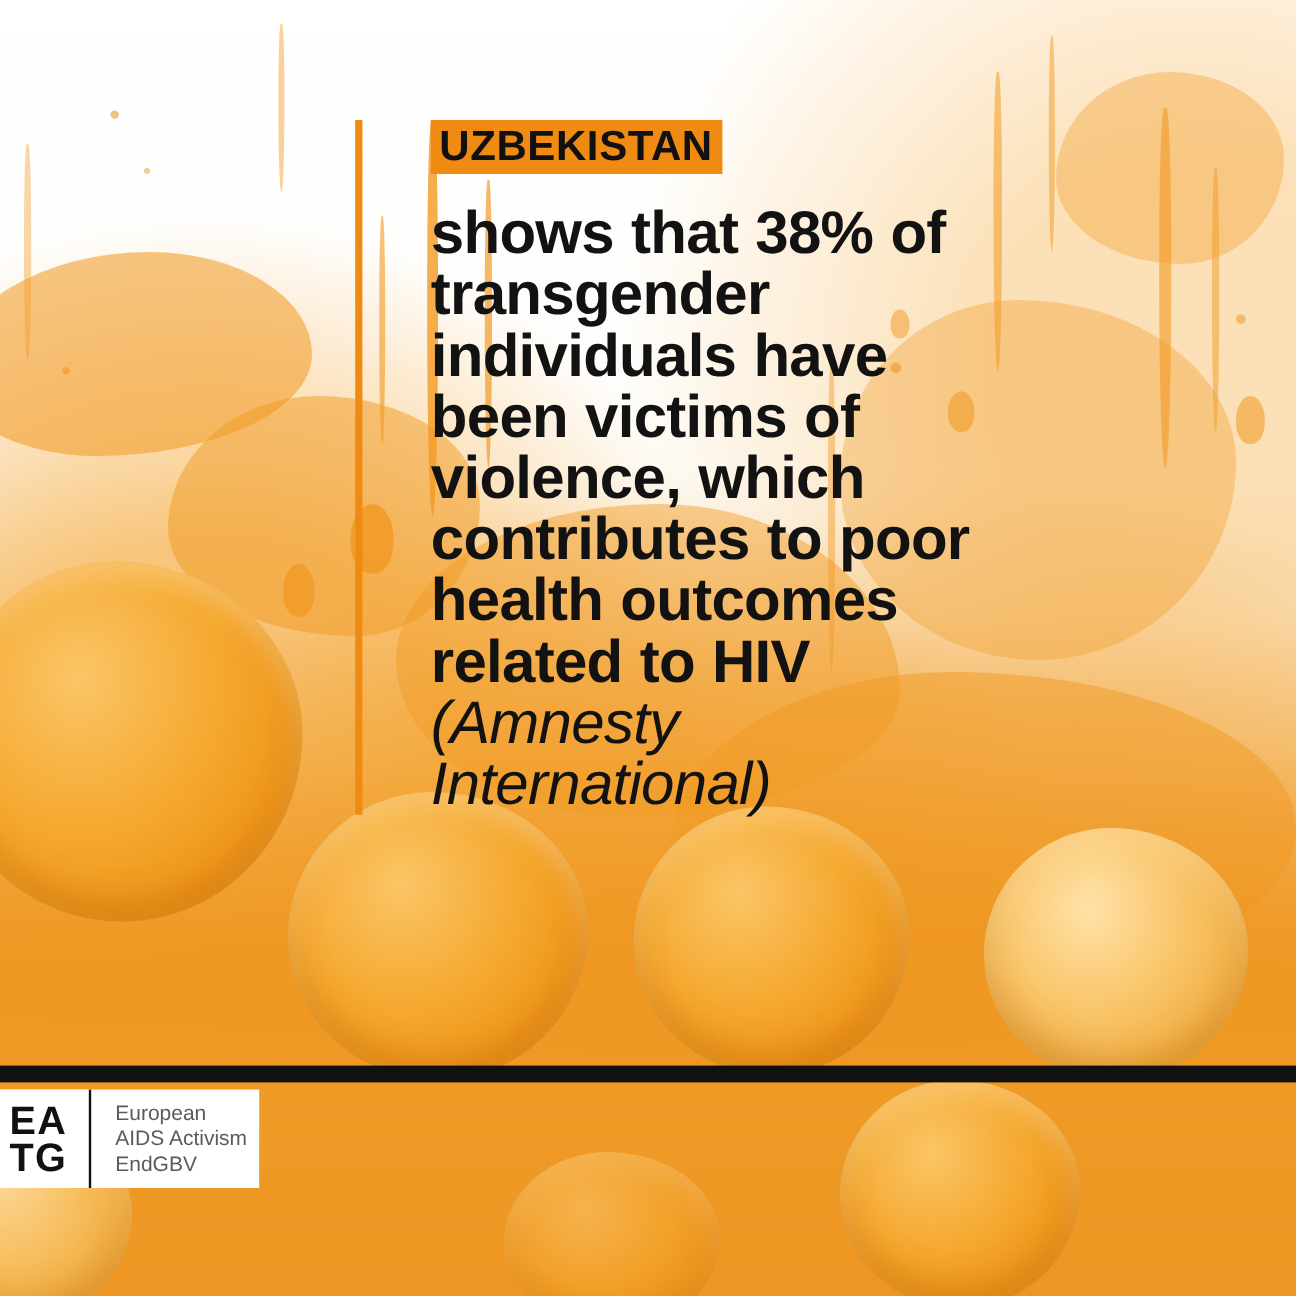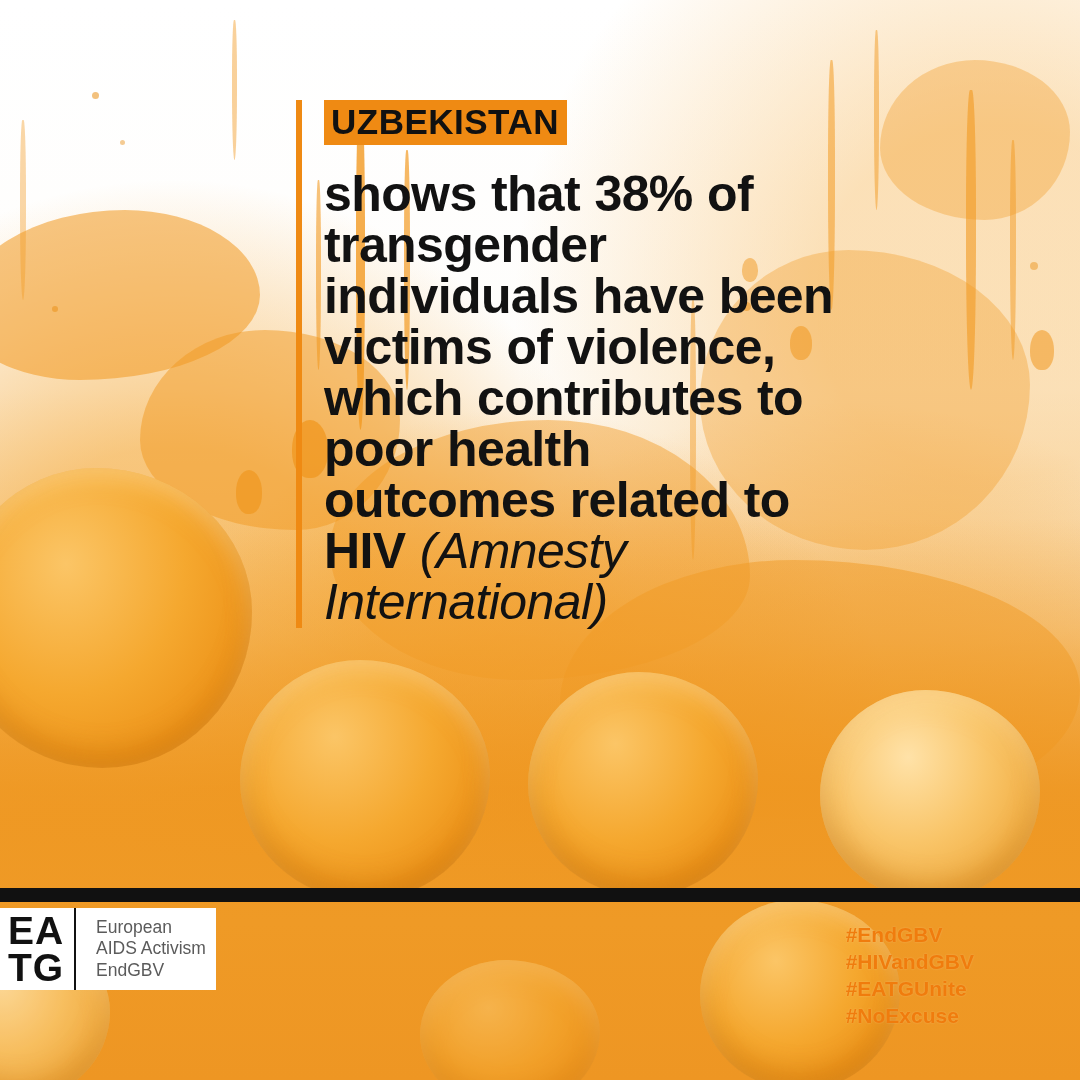--- a/index.html
+++ b/index.html
@@ -100,21 +100,21 @@
     letter-spacing: -0.1px;
   }
 
   
   .quote-wrap {
     position: absolute;
     left: 296px;
     top: 100px;
     width: 540px;
     z-index: 6;
-    padding-left: 22px;
+    padding-left: 57px;
     border-left: 6px solid #ef8a13;
     box-sizing: border-box;
   }
   .country {
     display: inline-block;
     background: #ef8a13;
     color: #111111;
     font-weight: 700;
     font-size: 35px;
     line-height: 1;
@@ -160,21 +160,21 @@
     background: #ffffff;
     height: 82px;
     padding-right: 10px;
   }
   .logo-mark {
     width: 76px;
     height: 82px;
     background: #ffffff;
     color: #111111;
     font-weight: 700;
-    font-size: 39px;
+    font-size: 33px;
     line-height: 0.95;
     letter-spacing: 1px;
     display: flex;
     flex-direction: column;
     justify-content: center;
     align-items: flex-start;
     padding-left: 8px;
     box-sizing: border-box;
     border-right: 2px solid #111111;
   }
@@ -270,21 +270,15 @@
       <div class="logo-mark">
         <span>EA</span>
         <span>TG</span>
       </div>
       <div class="logo-text">
         <span>European</span>
         <span>AIDS Activism</span>
         <span>EndGBV</span>
       </div>
     </div>
-    <div class="hashtags">
-      <div>#EndGBV</div>
-      <div>#HIVandGBV</div>
-      <div>#EATGUnite</div>
-      <div>#NoExcuse</div>
-    </div>
   </div>
 
 </div>
 
 </body></html>

